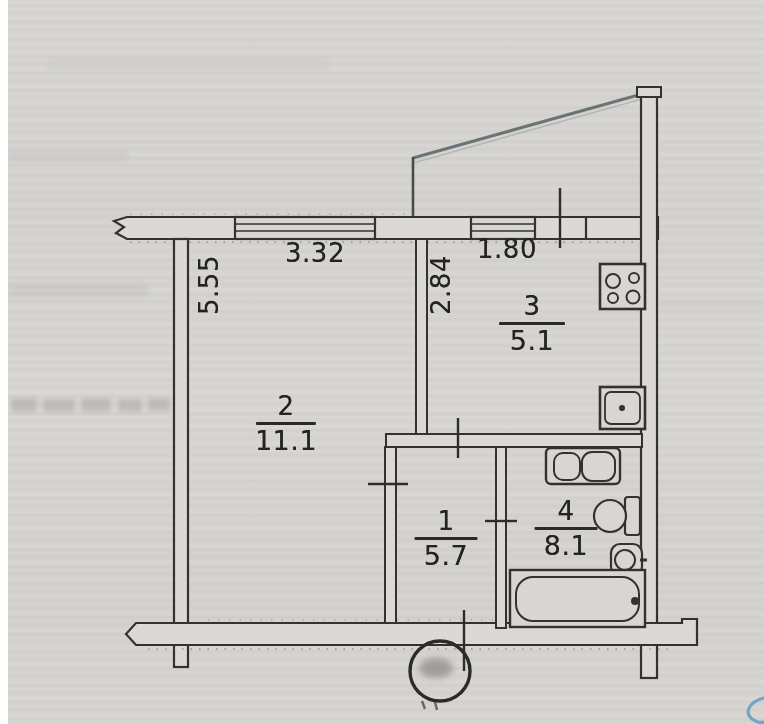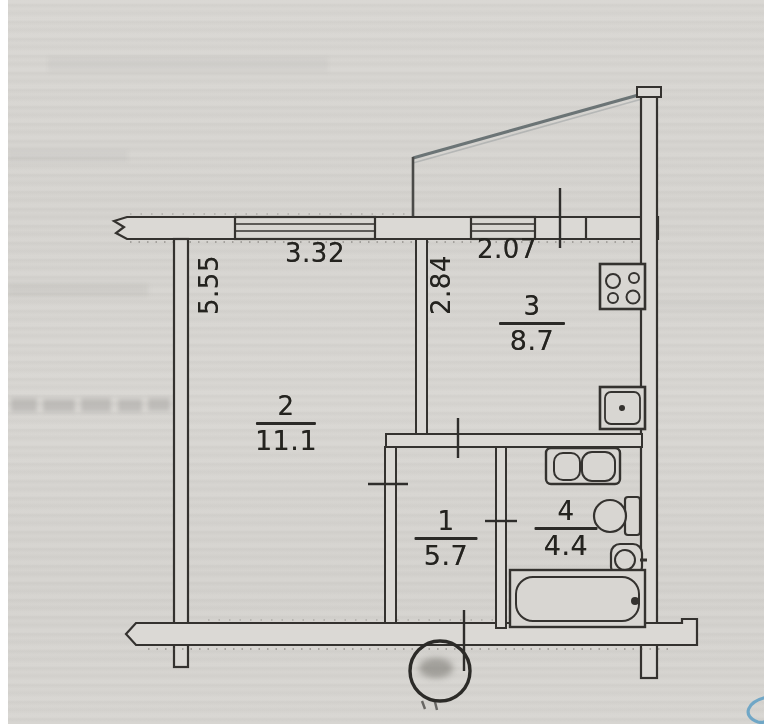--- a/index.html
+++ b/index.html
@@ -155,40 +155,40 @@
       <circle cx="432" cy="671" r="30" stroke="#2c2b28" stroke-width="3.4" fill="none"></circle>
       <ellipse cx="428" cy="668" rx="17" ry="10" fill="#76746e" opacity="0.55" style="filter:blur(3px)"></ellipse>
       <line x1="414" y1="701" x2="417" y2="709" stroke="#3a3835" stroke-width="2.4" opacity="0.7"></line>
       <line x1="427" y1="702" x2="429" y2="710" stroke="#3a3835" stroke-width="2.4" opacity="0.7"></line>
     </g>
 
     <path d="M760,697 C739,701 733,716 750,722 C757,724 762,719 764,712" stroke="#5e9fc4" stroke-width="3.2" fill="none" opacity="0.85"></path>
   </svg>
 
   <span class="lbl" style="left:307px;top:253px;">3.32</span>
-  <span class="lbl" style="left:499px;top:249px;">2.07</span>
+  <span class="lbl" style="left:499px;top:249px;">1.80</span>
   <span class="lbl vert" style="left:433px;top:285px;">2.84</span>
   <span class="lbl vert" style="left:201px;top:285px;">5.55</span>
 
   <div class="room-label" style="left:278px;top:424px;">
     <span class="num">2</span>
     <div class="frac" style="width:60px;"></div>
     <span class="area">11.1</span>
   </div>
 
   <div class="room-label" style="left:524px;top:324px;">
     <span class="num">3</span>
     <div class="frac" style="width:66px;"></div>
-    <span class="area">8.7</span>
+    <span class="area">5.1</span>
   </div>
 
   <div class="room-label" style="left:438px;top:539px;">
     <span class="num">1</span>
     <div class="frac" style="width:63px;"></div>
     <span class="area">5.7</span>
   </div>
 
   <div class="room-label" style="left:558px;top:529px;">
     <span class="num">4</span>
     <div class="frac" style="width:63px;"></div>
-    <span class="area">4.4</span>
+    <span class="area">8.1</span>
   </div>
 </div>
 
 </body></html>

